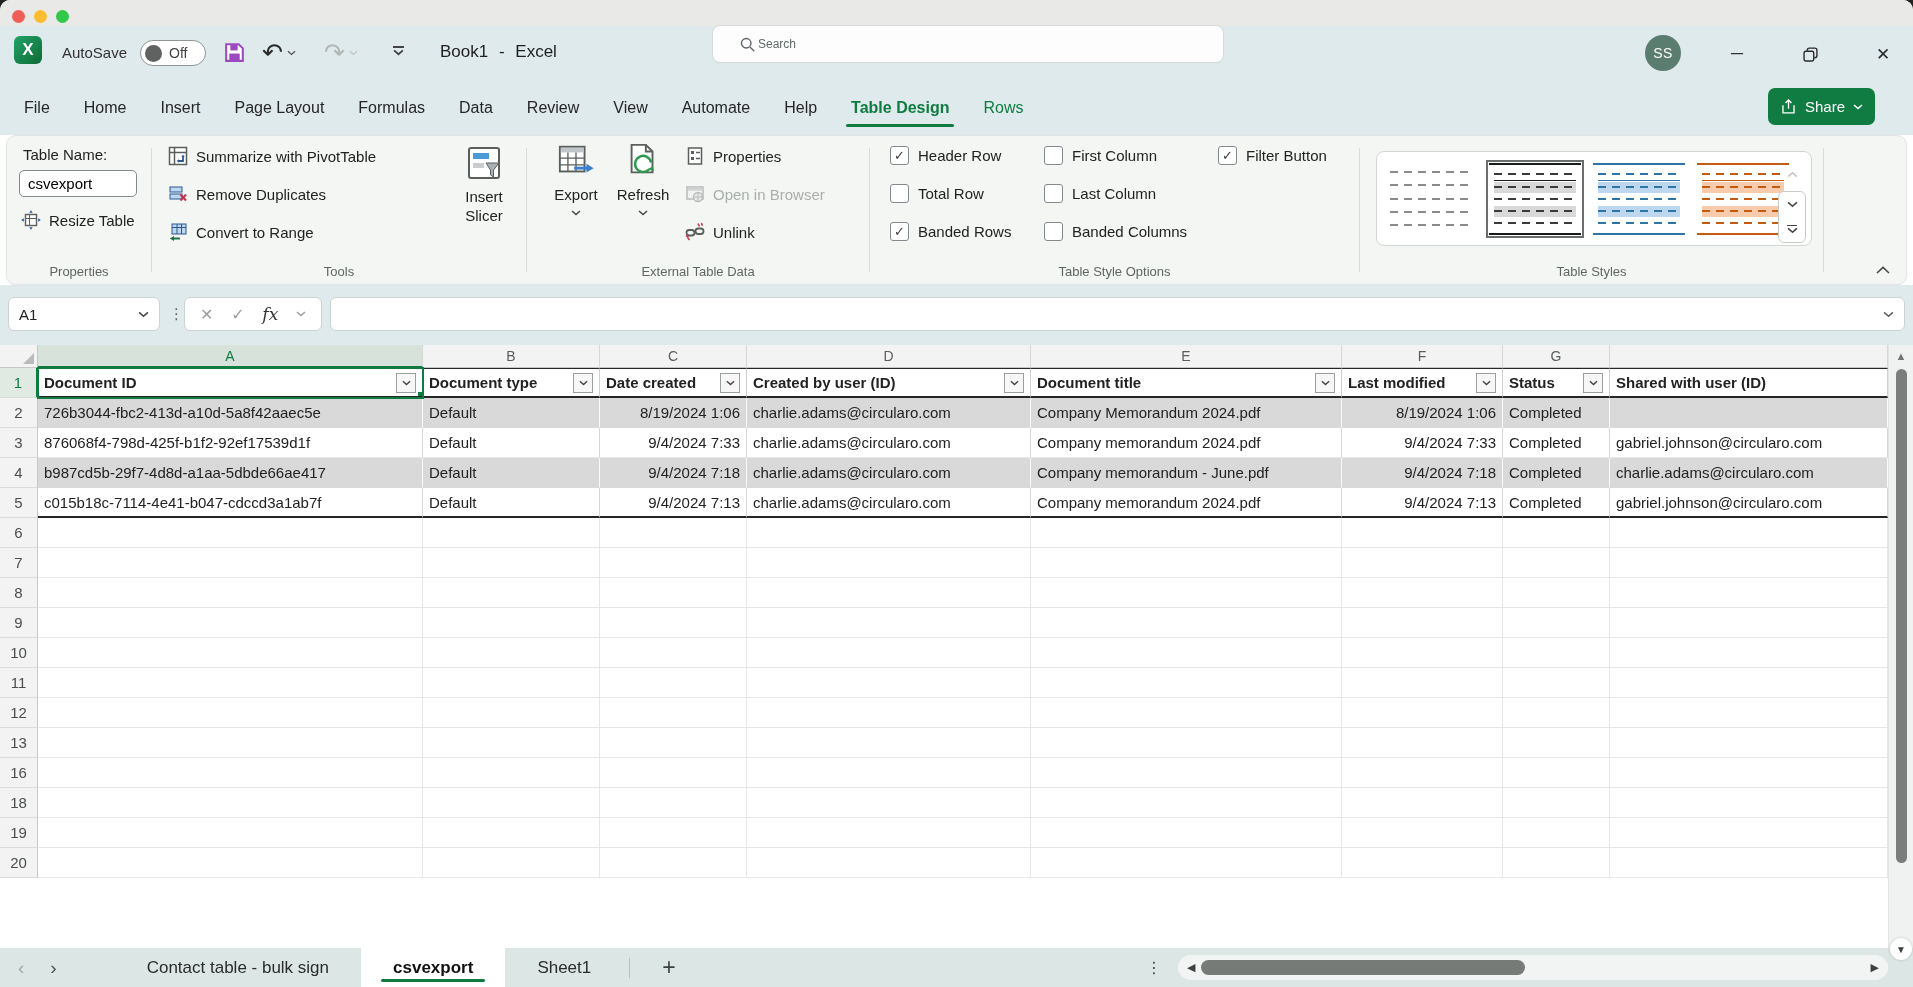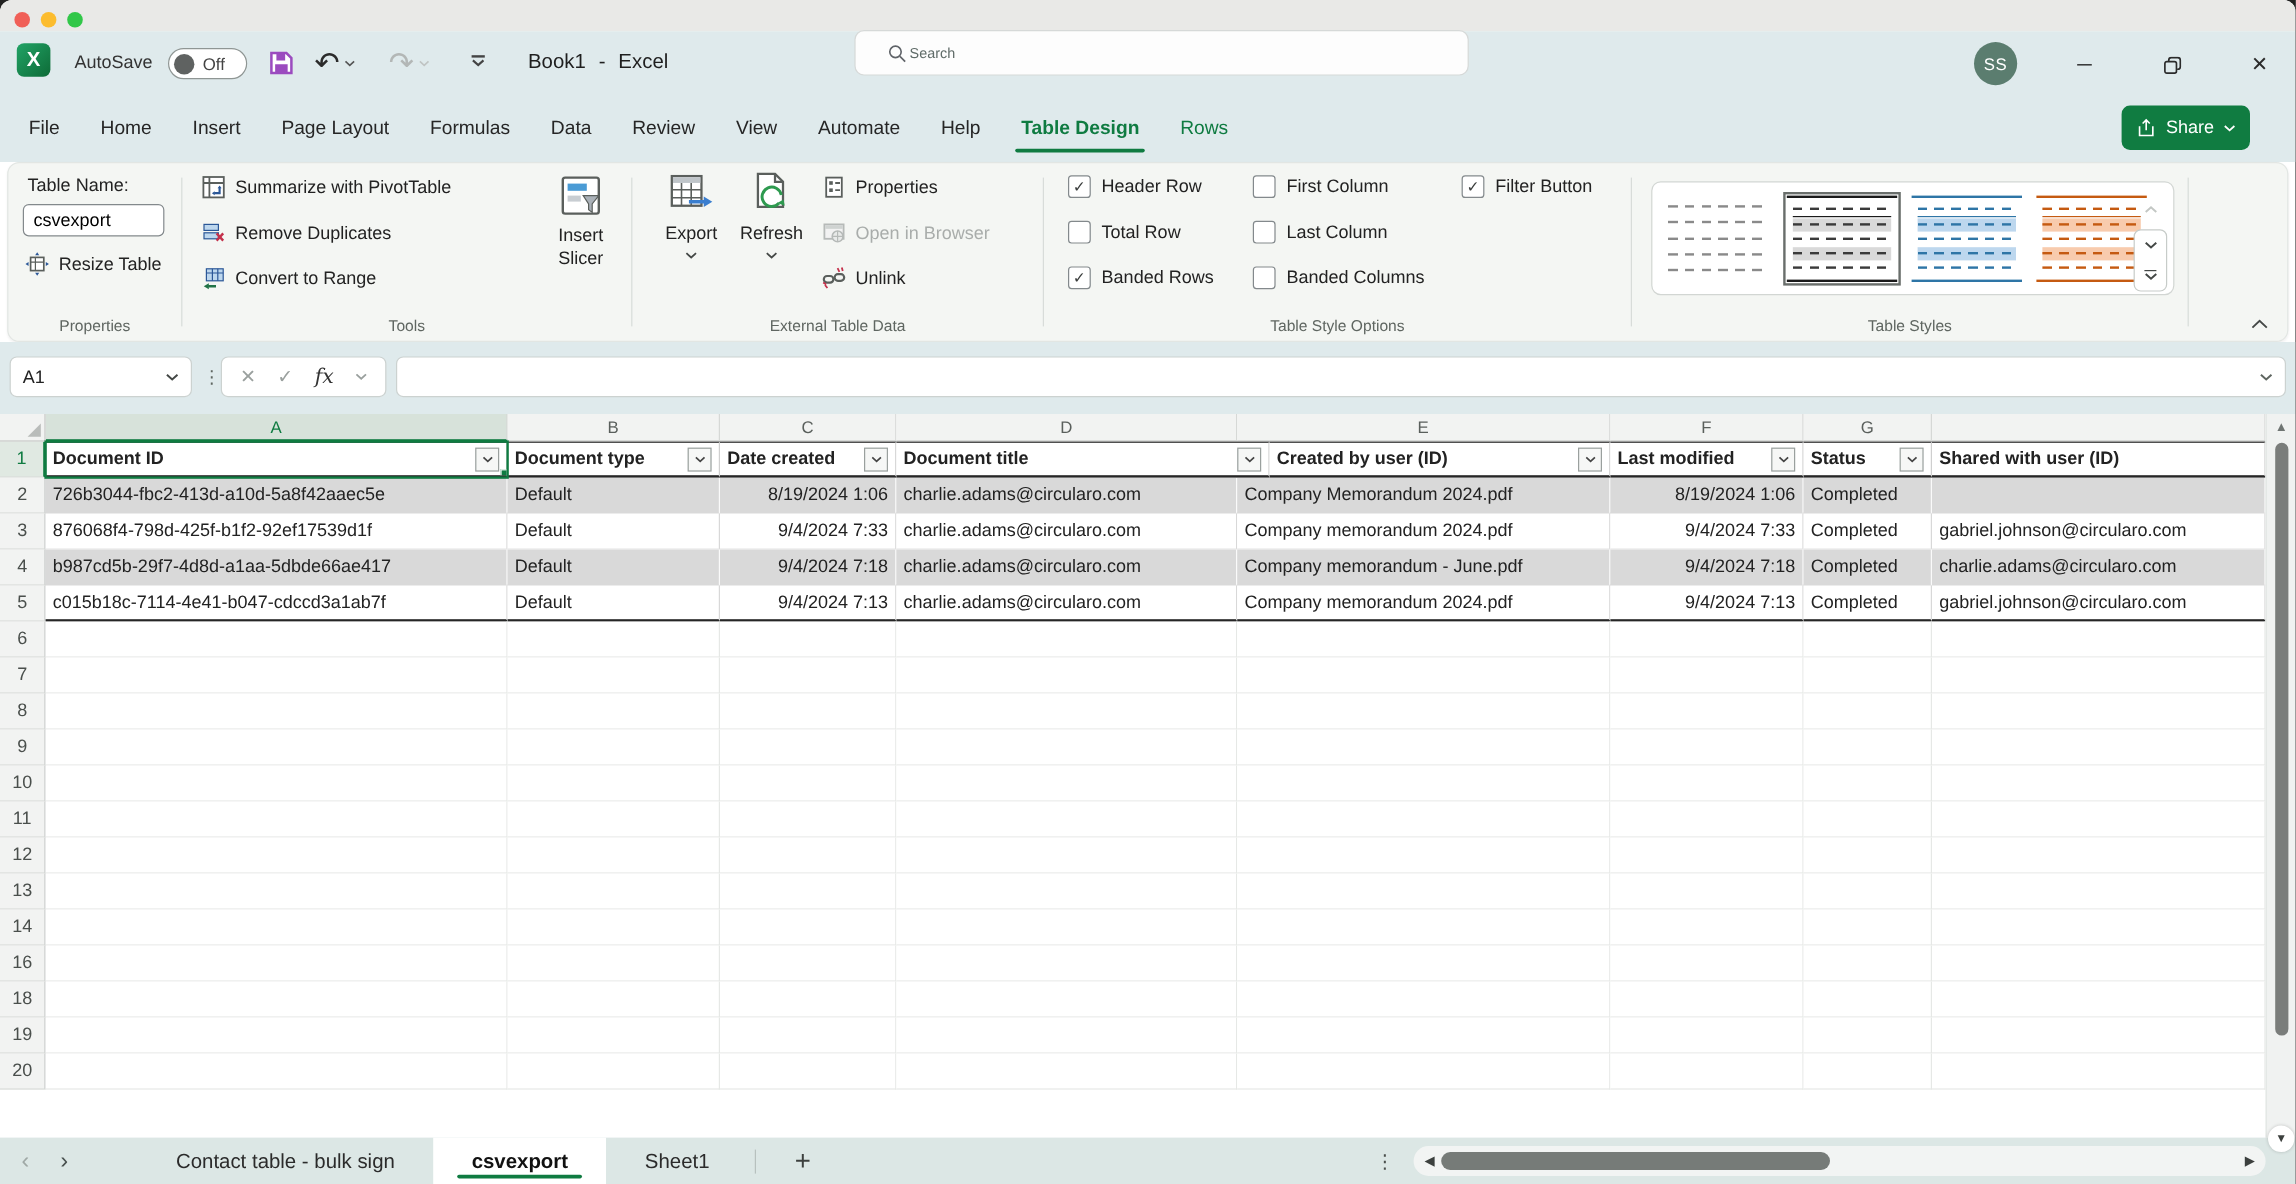--- a/index.html
+++ b/index.html
@@ -520,30 +520,30 @@
           </button>
         </div>
         <div class="gcell hcell" style="width: 147px;">
           <span class="htext">Date created</span>
           <button class="filterbtn">
             <svg width="9" height="6" viewBox="0 0 10 6">
               <polyline points="1,1 5,4.6 9,1" fill="none" stroke="#444" stroke-width="1.6"></polyline>
             </svg>
           </button>
         </div>
-        <div class="gcell hcell" style="width: 311px;">
-          <span class="htext">Document title</span>
+        <div class="gcell hcell" style="width: 284px;">
+          <span class="htext">Created by user (ID)</span>
           <button class="filterbtn">
             <svg width="9" height="6" viewBox="0 0 10 6">
               <polyline points="1,1 5,4.6 9,1" fill="none" stroke="#444" stroke-width="1.6"></polyline>
             </svg>
           </button>
         </div>
-        <div class="gcell hcell" style="width: 284px;">
-          <span class="htext">Created by user (ID)</span>
+        <div class="gcell hcell" style="width: 311px;">
+          <span class="htext">Document title</span>
           <button class="filterbtn">
             <svg width="9" height="6" viewBox="0 0 10 6">
               <polyline points="1,1 5,4.6 9,1" fill="none" stroke="#444" stroke-width="1.6"></polyline>
             </svg>
           </button>
         </div>
         <div class="gcell hcell" style="width: 161px;">
           <span class="htext">Last modified</span>
           <button class="filterbtn">
             <svg width="9" height="6" viewBox="0 0 10 6">
@@ -689,31 +689,20 @@
         <div class="gcell ecell" style="width: 385px;"></div>
         <div class="gcell ecell" style="width: 177px;"></div>
         <div class="gcell ecell" style="width: 147px;"></div>
         <div class="gcell ecell" style="width: 284px;"></div>
         <div class="gcell ecell" style="width: 311px;"></div>
         <div class="gcell ecell" style="width: 161px;"></div>
         <div class="gcell ecell" style="width: 107px;"></div>
         <div class="gcell ecell" style="width: 278px;"></div>
       </div>
       <div class="grow empty">
-        <div class="rownum">14</div>
-        <div class="gcell ecell" style="width: 385px;"></div>
-        <div class="gcell ecell" style="width: 177px;"></div>
-        <div class="gcell ecell" style="width: 147px;"></div>
-        <div class="gcell ecell" style="width: 284px;"></div>
-        <div class="gcell ecell" style="width: 311px;"></div>
-        <div class="gcell ecell" style="width: 161px;"></div>
-        <div class="gcell ecell" style="width: 107px;"></div>
-        <div class="gcell ecell" style="width: 278px;"></div>
-      </div>
-      <div class="grow empty">
         <div class="rownum">16</div>
         <div class="gcell ecell" style="width: 385px;"></div>
         <div class="gcell ecell" style="width: 177px;"></div>
         <div class="gcell ecell" style="width: 147px;"></div>
         <div class="gcell ecell" style="width: 284px;"></div>
         <div class="gcell ecell" style="width: 311px;"></div>
         <div class="gcell ecell" style="width: 161px;"></div>
         <div class="gcell ecell" style="width: 107px;"></div>
         <div class="gcell ecell" style="width: 278px;"></div>
       </div>

